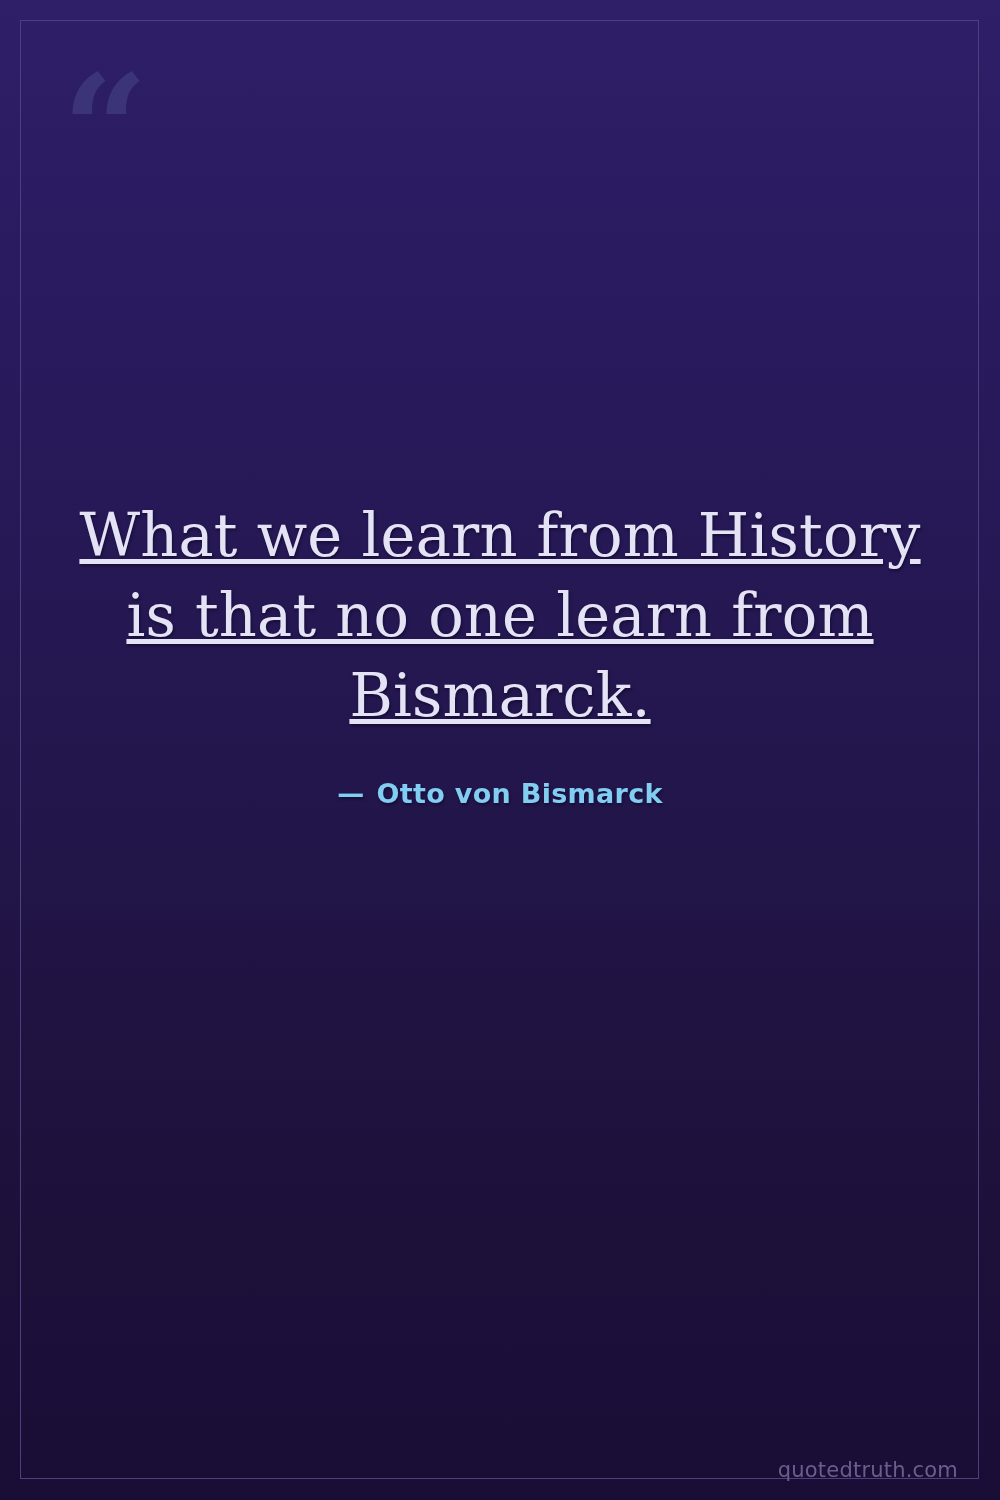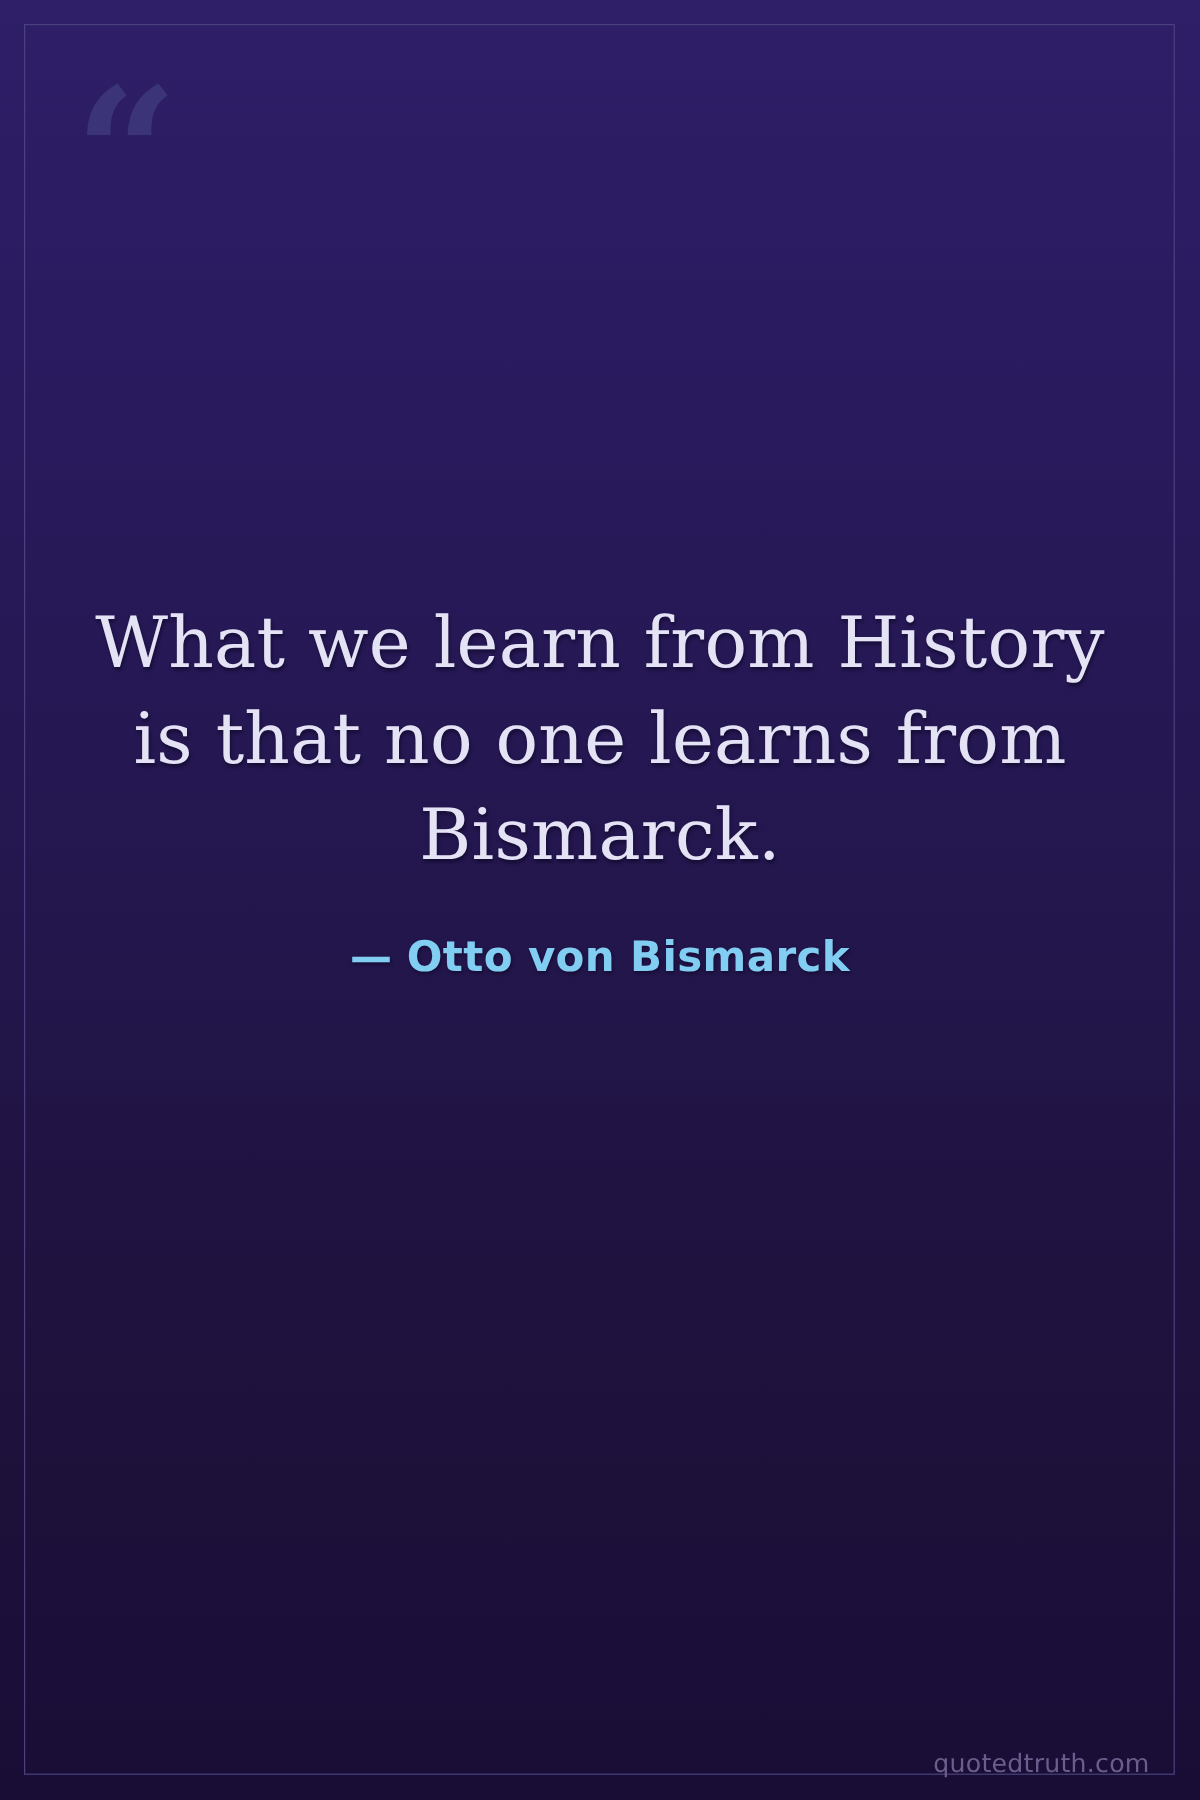--- a/index.html
+++ b/index.html
@@ -68,32 +68,33 @@
 
   #quote-text {
     margin: 0;
     font-family: "DejaVu Serif", "Liberation Serif", serif;
     font-size: 59px;
     font-weight: 400;
     line-height: 80px;
     color: #e4e2f5;
     letter-spacing: 0.2px;
     text-shadow: 1px 2px 3px rgba(10, 4, 30, 0.55);
+    text-decoration: underline;
   }
 
   #quote-text .quote-line {
     display: block;
     white-space: nowrap;
   }
 
   #quote-attribution {
     margin: 0;
     padding-top: 42px;
     font-family: "DejaVu Sans", "Liberation Sans", sans-serif;
-    font-size: 35px;
+    font-size: 27px;
     font-weight: 700;
     color: #82cdf2;
     letter-spacing: 0.3px;
     text-shadow: 1px 2px 3px rgba(10, 4, 30, 0.5);
   }
 
   #quote-attribution .attribution-dash {
     margin-right: 12px;
   }
 
@@ -116,21 +117,21 @@
 <div id="quote-card">
 
   <div id="card-frame"></div>
 
   <div id="open-quote-mark">“</div>
 
   <div id="quote-block">
 
     <div id="quote-text">
       <span class="quote-line">What we learn from History</span>
-      <span class="quote-line">is that no one learns from</span>
+      <span class="quote-line">is that no one learn from</span>
       <span class="quote-line">Bismarck.</span>
     </div>
 
     <div id="quote-attribution">
       <span class="attribution-dash">—</span><span>Otto von Bismarck</span>
     </div>
 
   </div>
 
   <div id="site-watermark">quotedtruth.com</div>

